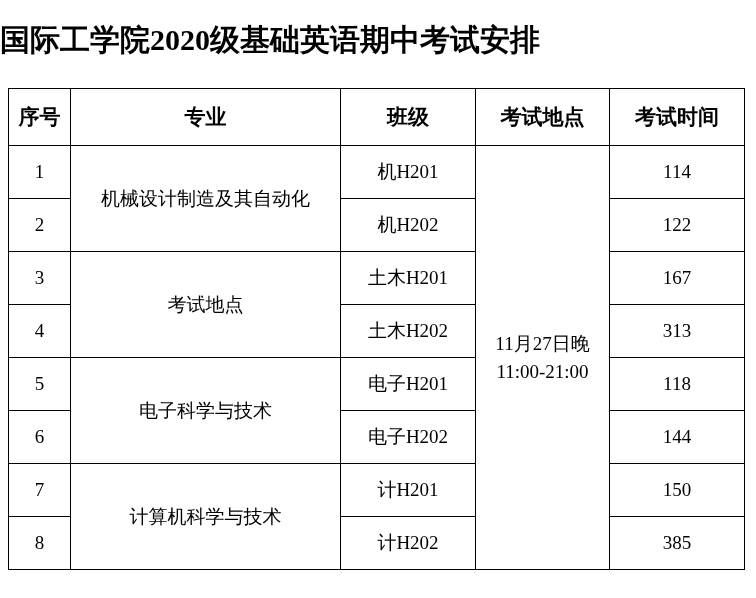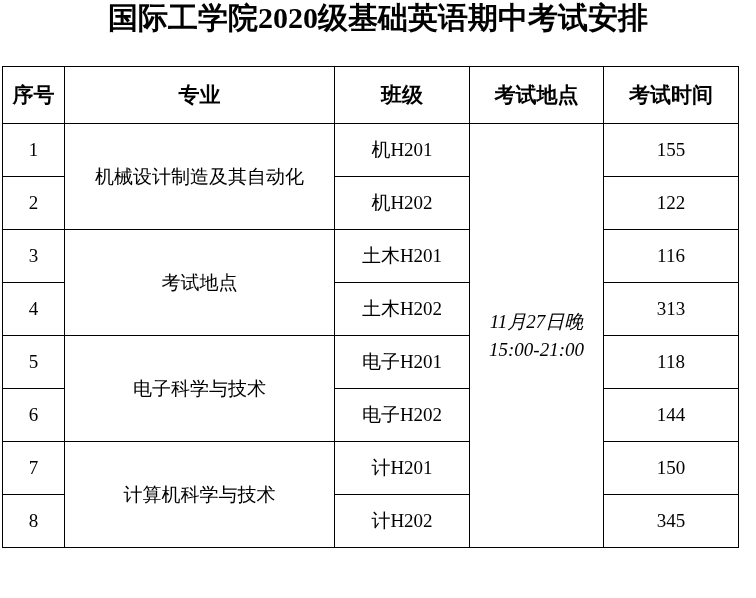--- a/index.html
+++ b/index.html
@@ -14,31 +14,32 @@
     color: #000000;
     overflow: hidden;
   }
   .page {
     width: 756px;
     height: 598px;
     box-sizing: border-box;
     position: relative;
   }
   .doc-title {
-    text-align: center;
+    text-align: left;
     font-family: "Liberation Serif", "DejaVu Serif", serif;
     font-weight: bold;
     font-size: 30px;
     letter-spacing: 0px;
     padding-bottom: 0px;
     line-height: 1.2;
     white-space: nowrap;
+    margin-top: 22px;
   }
   .table-wrap {
-    padding: 0 2px;
+    padding: 0 8px;
     margin-top: 30px;
   }
   table.sched {
     width: 736px;
     border-collapse: collapse;
     table-layout: fixed;
   }
   table.sched td, table.sched th {
     border: 1px solid #000000;
     text-align: center;
@@ -55,21 +56,20 @@
     font-weight: bold;
   }
   td.major {
     font-size: 19px;
     text-align: left;
     padding-left: 12px;
   }
   td.timecell {
     font-size: 19px;
     line-height: 1.45;
-    font-style: italic;
   }
   .col-no    { width: 62px; }
   .col-major { width: 270px; }
   .col-class { width: 135px; }
   .col-time  { width: 134px; }
   .col-place { width: 135px; }
 </style>
 </head>
 <body>
 
@@ -95,34 +95,34 @@
           <th>考试时间</th>
         </tr>
       </thead>
       <tbody>
         <tr>
           <td>1</td>
           <td class="major" rowspan="2">机械设计制造及其自动化</td>
           <td>机H201</td>
           <td class="timecell" rowspan="8">
             <div>11月27日晚</div>
-            <div>15:00-21:00</div>
+            <div>11:00-21:00</div>
           </td>
-          <td>155</td>
+          <td>114</td>
         </tr>
         <tr>
           <td>2</td>
           <td>机H202</td>
           <td>122</td>
         </tr>
         <tr>
           <td>3</td>
           <td class="major" rowspan="2">考试地点</td>
           <td>土木H201</td>
-          <td>116</td>
+          <td>167</td>
         </tr>
         <tr>
           <td>4</td>
           <td>土木H202</td>
           <td>313</td>
         </tr>
         <tr>
           <td>5</td>
           <td class="major" rowspan="2">电子科学与技术</td>
           <td>电子H201</td>
@@ -135,19 +135,19 @@
         </tr>
         <tr>
           <td>7</td>
           <td class="major" rowspan="2">计算机科学与技术</td>
           <td>计H201</td>
           <td>150</td>
         </tr>
         <tr>
           <td>8</td>
           <td>计H202</td>
-          <td>345</td>
+          <td>385</td>
         </tr>
       </tbody>
     </table>
   </div>
 
 </div>
 
 </body></html>

